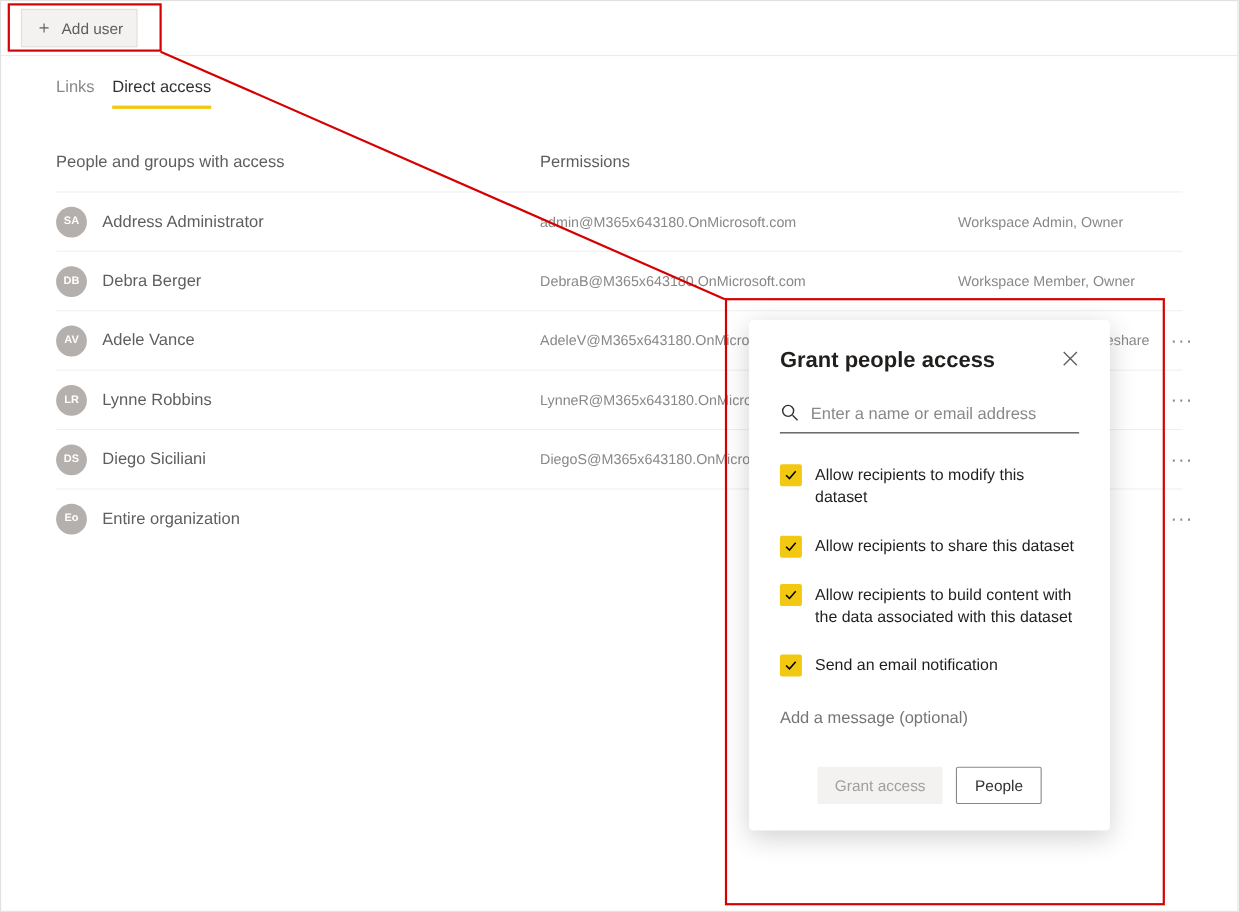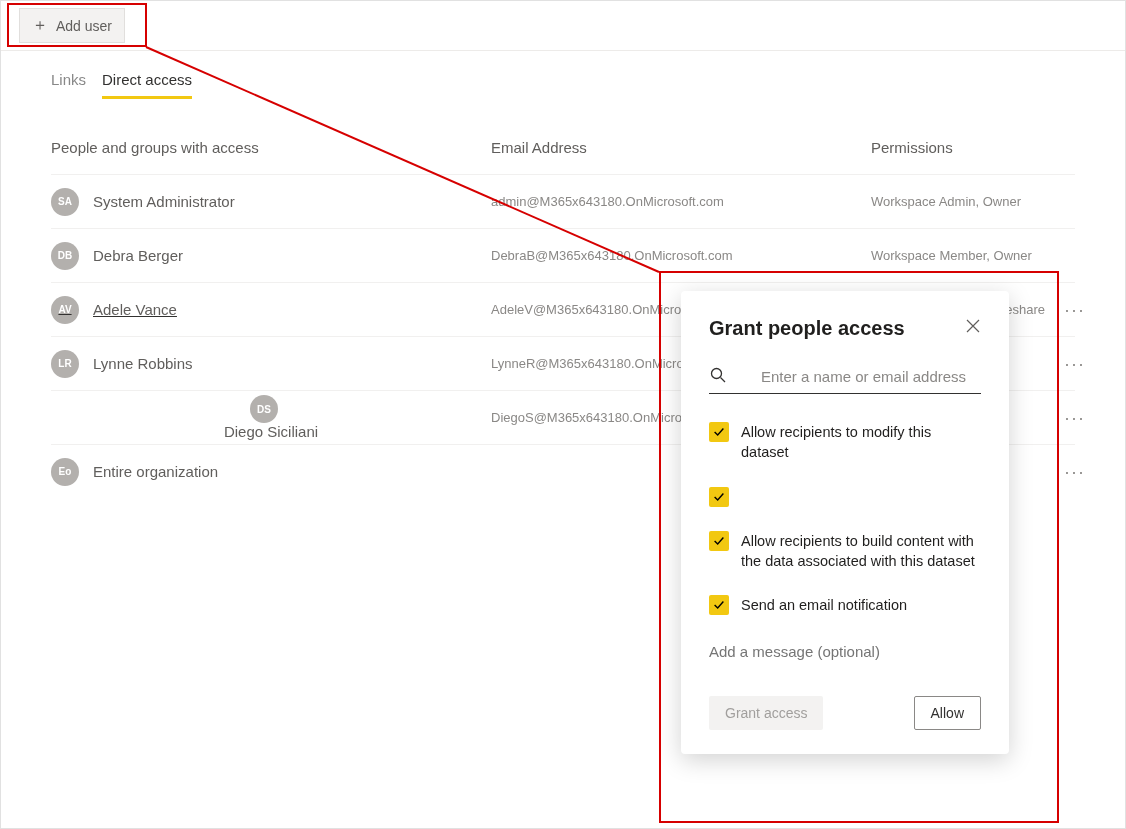--- a/index.html
+++ b/index.html
@@ -100,34 +100,34 @@
       left: 680px; top: 290px;
       width: 328px;
       background: #fff;
       box-shadow: 0 6px 24px rgba(0,0,0,0.18);
       border-radius: 4px;
       padding: 26px 28px 24px 28px;
     }
     .dialog-header { display: flex; justify-content: space-between; align-items: center; margin-bottom: 26px; }
     .dialog-title { font-size: 20px; font-weight: 600; color: #201f1e; }
     .close-x { font-size: 18px; color: #605e5c; cursor: pointer; background:none; border:none; }
-    .search-row { display: flex; align-items: center; border-bottom: 1px solid #323130; padding-bottom: 6px; margin-bottom: 28px; gap: 24px; }
+    .search-row { display: flex; align-items: center; border-bottom: 1px solid #323130; padding-bottom: 6px; margin-bottom: 28px; }
     .search-icon { margin-right: 10px; }
     .search-input { border:none; outline:none; font-size:15px; flex:1; color:#323130; }
     .search-input::placeholder { color:#8a8886; }
     .check-row { display: flex; align-items: flex-start; gap: 12px; margin-bottom: 20px; margin-top: 24px; }
     .cb {
       width: 20px; height: 20px; background: #f2c811; flex-shrink:0;
       display:flex; align-items:center; justify-content:center;
       border-radius: 2px;
     }
     .cb svg { width: 14px; height: 14px; }
     .check-label { font-size: 14.5px; color: #201f1e; line-height: 1.4; }
     .msg-input { border:none; outline:none; font-size:15px; color:#605e5c; margin-top: 8px; margin-bottom: 36px; width:100%; }
-    .dialog-actions { display:flex; justify-content:space-between; gap: 12px; }
+    .dialog-actions { display:flex; justify-content:center; gap: 12px; }
     .btn-primary { background:#f3f2f1; border:none; color:#a19f9d; padding:9px 16px; font-size:14px; cursor:default; border-radius:2px; }
     .btn-secondary { background:#fff; border:1px solid #8a8886; color:#323130; padding:8px 16px; font-size:14px; cursor:pointer; border-radius:2px; }
   </style>
 </head>
 <body>
 
 <div class="toolbar">
   <button class="add-user-btn">
     <span class="plus">＋</span>
     <span>Add user</span>
@@ -135,64 +135,63 @@
 </div>
 
 <div class="tabs">
   <div class="tab">Links</div>
   <div class="tab active">Direct access</div>
 </div>
 
 <div class="table-wrap">
   <div class="table-header">
     <div class="col-people">People and groups with access</div>
-    <div class="col-email">Email Address</div>
     <div class="col-perm">Permissions</div>
   </div>
 
   <div class="row">
     <div class="col-people" style="display:flex;align-items:center;">
       <span class="avatar">SA</span>
-      <span class="name">System Administrator</span>
+      <span class="name">Address Administrator</span>
     </div>
     <div class="col-email email">admin@M365x643180.OnMicrosoft.com</div>
     <div class="col-perm perm">Workspace Admin, Owner</div>
   </div>
 
   <div class="row">
     <div class="col-people" style="display:flex;align-items:center;">
       <span class="avatar">DB</span>
       <span class="name">Debra Berger</span>
     </div>
     <div class="col-email email">DebraB@M365x643180.OnMicrosoft.com</div>
     <div class="col-perm perm">Workspace Member, Owner</div>
   </div>
 
   <div class="row">
-    <div class="col-people" style="display:flex;align-items:center;text-decoration:underline;">
+    <div class="col-people" style="display:flex;align-items:center;">
       <span class="avatar">AV</span>
       <span class="name">Adele Vance</span>
     </div>
     <div class="col-email email">AdeleV@M365x643180.OnMicrosoft.com</div>
     <div class="col-perm perm" style="text-align:right;padding-right:30px;">eshare</div>
     <span class="more-dots">···</span>
   </div>
 
   <div class="row">
     <div class="col-people" style="display:flex;align-items:center;">
       <span class="avatar">LR</span>
       <span class="name">Lynne Robbins</span>
     </div>
     <div class="col-email email">LynneR@M365x643180.OnMicrosoft.com</div>
     <div class="col-perm perm"></div>
     <span class="more-dots">···</span>
   </div>
 
   <div class="row">
-    <div class="col-people" style="display:flex;align-items:center;flex-direction:column;">
+    <div class="col-people" style="display:flex;align-items:center;">
       <span class="avatar">DS</span>
       <span class="name">Diego Siciliani</span>
     </div>
     <div class="col-email email">DiegoS@M365x643180.OnMicrosoft.com</div>
     <div class="col-perm perm"></div>
     <span class="more-dots">···</span>
   </div>
 
   <div class="row">
     <div class="col-people" style="display:flex;align-items:center;">
@@ -231,20 +230,21 @@
         </svg>
       </span>
     <span class="check-label">Allow recipients to modify this dataset</span>
   </div>
   <div class="check-row">
     <span class="cb">
         <svg viewBox="0 0 16 16">
           <path d="M3 8 L6.5 11.5 L13 4" stroke="#000" stroke-width="1.6" fill="none"></path>
         </svg>
       </span>
+    <span class="check-label">Allow recipients to share this dataset</span>
   </div>
   <div class="check-row">
     <span class="cb">
         <svg viewBox="0 0 16 16">
           <path d="M3 8 L6.5 11.5 L13 4" stroke="#000" stroke-width="1.6" fill="none"></path>
         </svg>
       </span>
     <span class="check-label">Allow recipients to build content with the data associated with this dataset</span>
   </div>
   <div class="check-row">
@@ -253,21 +253,21 @@
           <path d="M3 8 L6.5 11.5 L13 4" stroke="#000" stroke-width="1.6" fill="none"></path>
         </svg>
       </span>
     <span class="check-label">Send an email notification</span>
   </div>
 
   <input class="msg-input" placeholder="Add a message (optional)" style="">
 
   <div class="dialog-actions">
     <button class="btn-primary">Grant access</button>
-    <button class="btn-secondary">Allow</button>
+    <button class="btn-secondary">People</button>
   </div>
 </div>
 
 <div class="hilite1"></div>
 <div class="hilite2"></div>
 <svg class="hilite-line" width="1126" height="829">
   <line x1="145" y1="46" x2="658" y2="271" stroke="#d60000" stroke-width="2"></line>
 </svg>
 
 </body></html>

